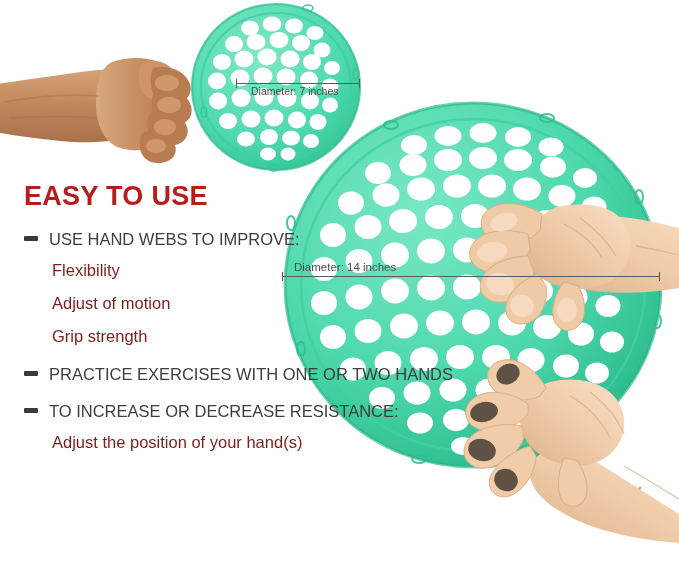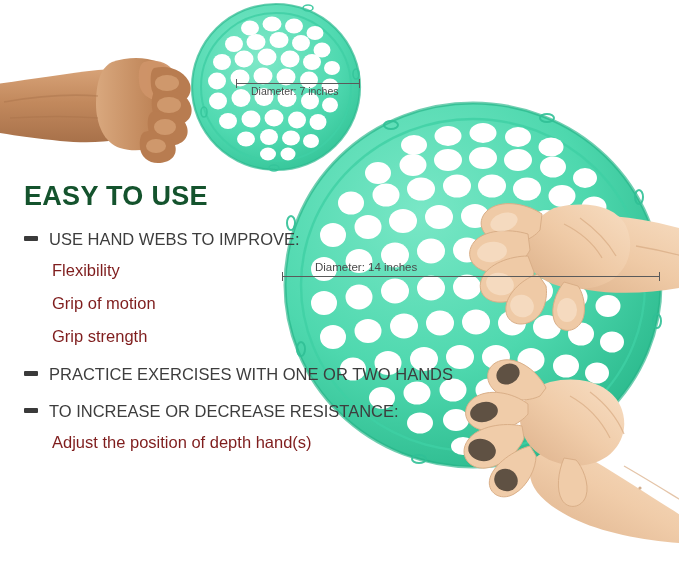--- a/index.html
+++ b/index.html
@@ -33,27 +33,27 @@
   .measure .cap{position:absolute;top:-4px;width:1px;height:9px;background:#5a5a5a;}
   .measure .cap.l{left:0;}
   .measure .cap.r{right:0;}
   .measure .mlabel{
     position:absolute;left:8px;top:2px;
     color:#4a4a4a;white-space:nowrap;padding-left:7px;
   }
   #measure-small{left:236px;top:83px;width:124px;}
   #measure-small .mlabel{font-size:10.5px;}
   #measure-large{left:282px;top:276px;width:378px;}
-  #measure-large .mlabel{font-size:11.5px;left:26px;top:-15px;}
+  #measure-large .mlabel{font-size:11.5px;left:5px;top:-15px;}
 
   
   #copy{position:absolute;left:24px;top:183px;width:500px;}
   #headline{
     font-size:27px;font-weight:bold;letter-spacing:.3px;
-    color:#14532d;line-height:1;margin:0 0 19px 0;
+    color:#b91c1c;line-height:1;margin:0 0 19px 0;
     font-family:"Liberation Sans", sans-serif;
   }
   .bullet-row{display:flex;align-items:baseline;margin-bottom:13px;margin-top:20px;}
   .dash{
     width:14px;height:5px;background:#3a3a3a;border-radius:1px;
     flex:0 0 14px;margin-right:11px;position:relative;top:-4px;
   }
   .bullet-text{font-size:16.5px;color:#3d3d3d;line-height:1.1;white-space:nowrap;}
   .sub-item{
     font-size:16.5px;color:#7f1d1d;line-height:1.1;
@@ -389,29 +389,29 @@
   <div id="copy">
 
     <div id="headline">EASY TO USE</div>
 
     <div class="bullet-row">
       <span class="dash"></span>
       <span class="bullet-text">USE HAND WEBS TO IMPROVE:</span>
     </div>
 
     <div class="sub-item">Flexibility</div>
-    <div class="sub-item">Grip of motion</div>
+    <div class="sub-item">Adjust of motion</div>
     <div class="sub-item">Grip strength</div>
 
     <div class="bullet-row gap-top">
       <span class="dash"></span>
       <span class="bullet-text">PRACTICE EXERCISES WITH ONE OR TWO HANDS</span>
     </div>
 
     <div class="bullet-row gap-top">
       <span class="dash"></span>
       <span class="bullet-text">TO INCREASE OR DECREASE RESISTANCE:</span>
     </div>
 
-    <div class="sub-item">Adjust the position of depth hand(s)</div>
+    <div class="sub-item">Adjust the position of your hand(s)</div>
   </div>
 
 </div>
 
 </body></html>

